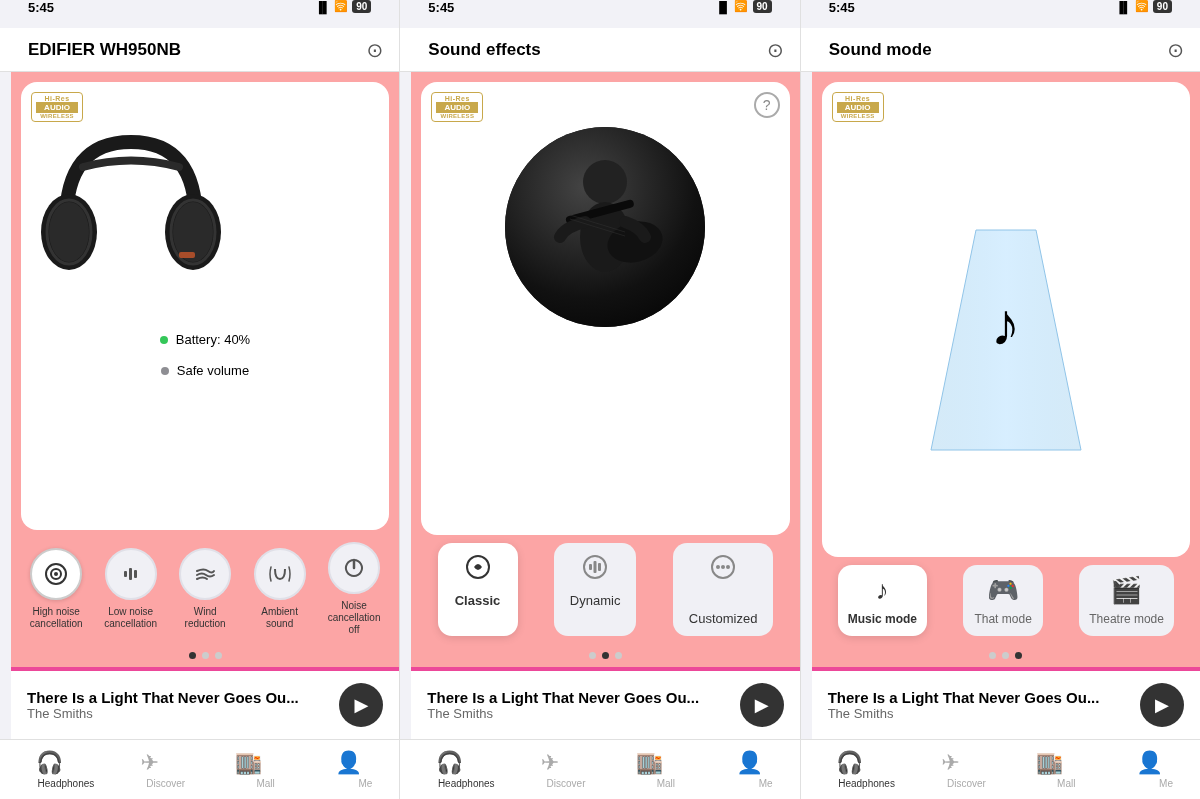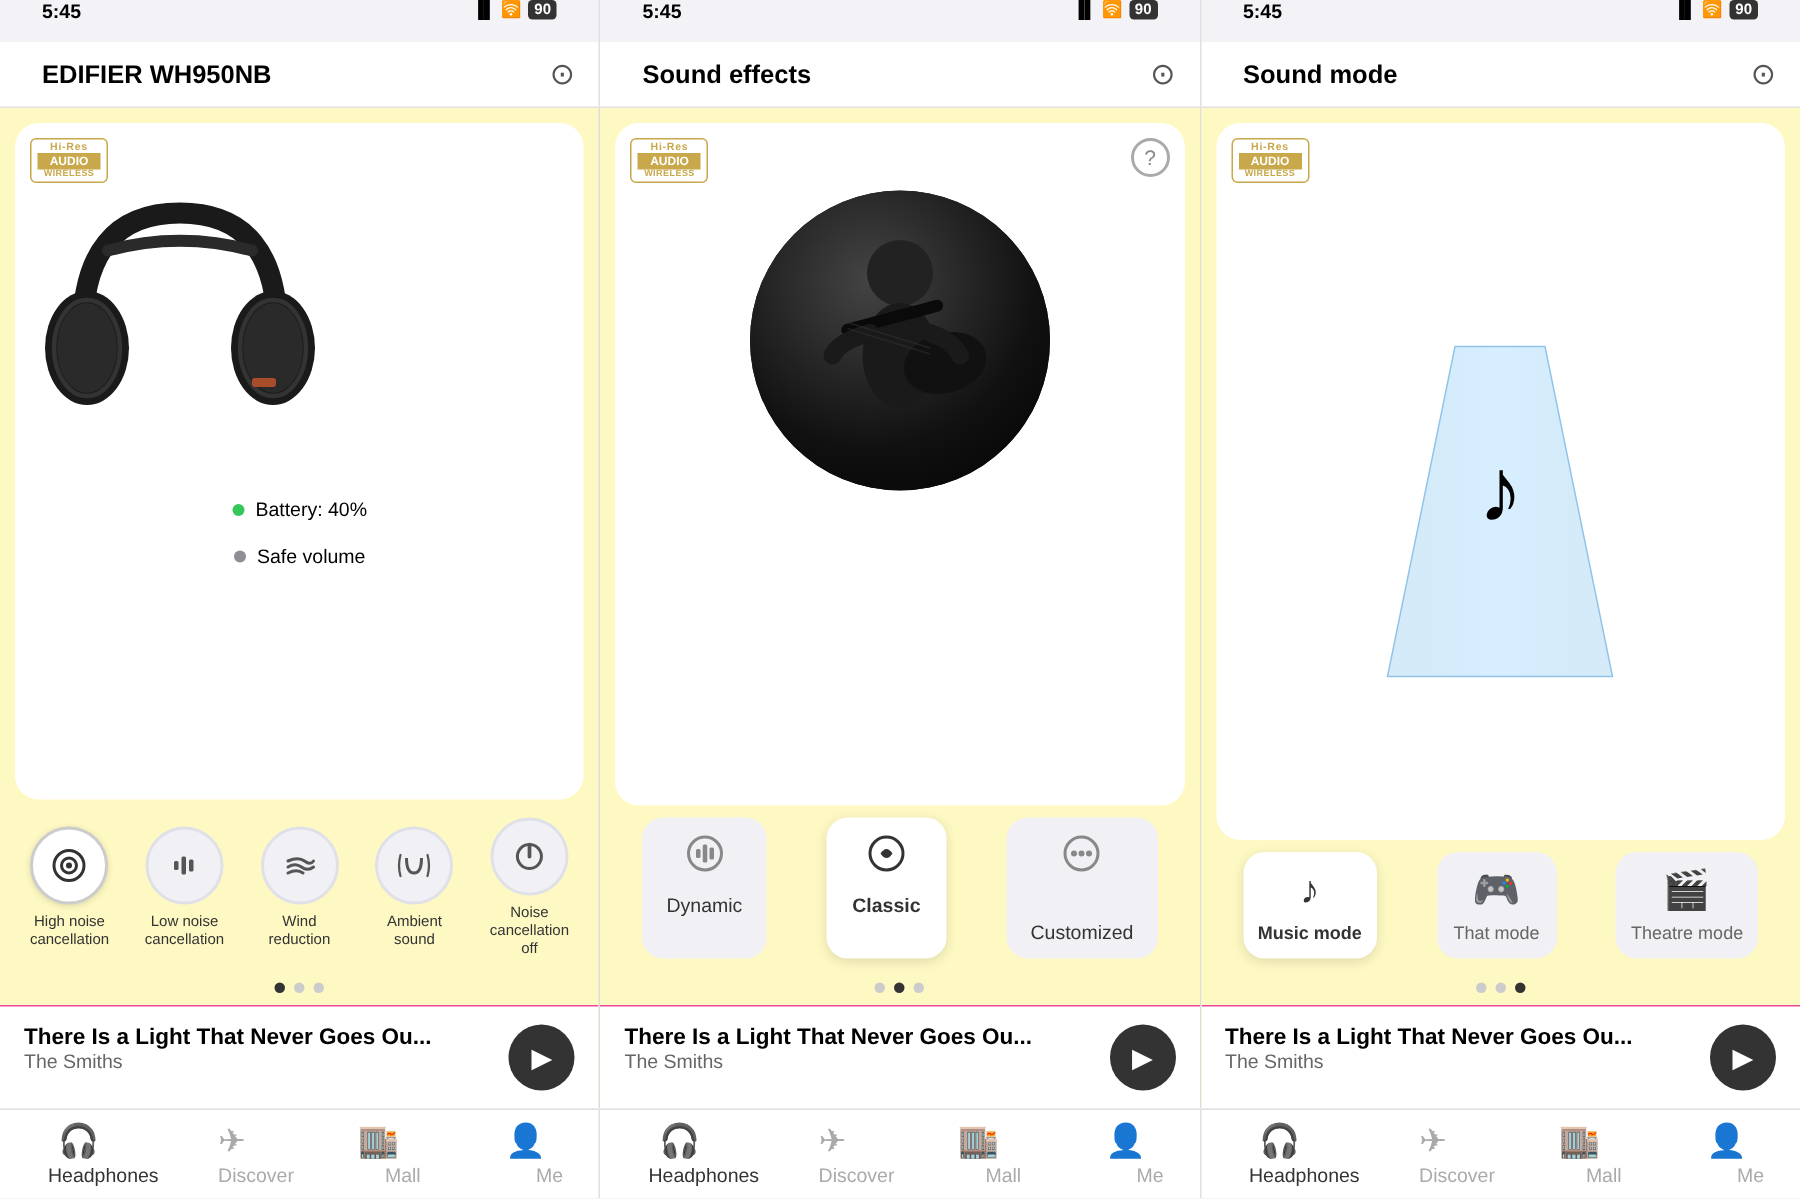--- a/index.html
+++ b/index.html
@@ -78,23 +78,24 @@
     .main-content {
       flex: 1;
       display: flex;
       overflow: hidden;
     }
 
     .panel {
       flex: 1;
       display: flex;
       flex-direction: column;
-      background: #fef9c3;
+      background: #fca5a5;
       border-right: 1px solid #ddd;
       overflow: hidden;
+      margin-left: 11px;
     }
     .panel:last-child { border-right: none; }
 
     .hi-res-badge {
       position: absolute;
       top: 10px;
       left: 10px;
       background: white;
       border: 1.5px solid #c8a84b;
       border-radius: 4px;
@@ -211,22 +212,23 @@
       border-radius: 50%;
       background: #ccc;
     }
     .dot.active { background: #333; }
 
     
     .now-playing {
       background: white;
       padding: 12px 16px;
       display: flex;
+      align-items: center;
       justify-content: space-between;
-      border-top: 1px solid #ec4899;
+      border-top: 4px solid #ec4899;
     }
     .track-info { flex: 1; }
     .track-title {
       font-size: 15px;
       font-weight: 600;
       color: #000;
     }
     .track-artist {
       font-size: 13px;
       color: #666;
@@ -360,21 +362,21 @@
       align-items: center;
       justify-content: center;
       gap: 2px;
     }
     .nav-icon {
       font-size: 22px;
       color: #aaa;
     }
     .nav-icon.active { color: #333; }
     .nav-label {
-      font-size: 13px;
+      font-size: 10px;
       color: #aaa;
       padding-left: 32px;
     }
     .nav-label.active { color: #333; }
 
     .panel-inner {
       flex: 1;
       display: flex;
       flex-direction: column;
       overflow: hidden;
@@ -578,40 +580,40 @@
 
                 <path d="M65 88 L120 105" stroke="#333" stroke-width="1" opacity="0.5"></path>
                 <path d="M65 92 L120 109" stroke="#333" stroke-width="1" opacity="0.5"></path>
               </svg>
             </div>
           </div>
         </div>
       </div>
 
       <div class="sound-buttons">
+        <div class="sound-btn active">
+          <span class="sound-btn-icon">
+            <svg width="28" height="28" viewBox="0 0 28 28">
+                <circle cx="14" cy="14" r="11" fill="none" stroke="#333" stroke-width="2"></circle>
+                <path d="M10 14 Q14 8 18 14 Q14 20 10 14" fill="#333"></path>
+              </svg>
+          </span>
+          <span class="sound-btn-label">Classic</span>
+        </div>
         <div class="sound-btn" style="background:#f0f0f5;">
           <span class="sound-btn-icon">
             <svg width="28" height="28" viewBox="0 0 28 28">
                 <circle cx="14" cy="14" r="11" fill="none" stroke="#888" stroke-width="2"></circle>
                 <rect x="8" y="11" width="3" height="6" rx="1" fill="#888"></rect>
                 <rect x="12.5" y="8" width="3" height="12" rx="1" fill="#888"></rect>
                 <rect x="17" y="10" width="3" height="8" rx="1" fill="#888"></rect>
               </svg>
           </span>
           <span class="sound-btn-label">Dynamic</span>
         </div>
-        <div class="sound-btn active">
-          <span class="sound-btn-icon">
-            <svg width="28" height="28" viewBox="0 0 28 28">
-                <circle cx="14" cy="14" r="11" fill="none" stroke="#333" stroke-width="2"></circle>
-                <path d="M10 14 Q14 8 18 14 Q14 20 10 14" fill="#333"></path>
-              </svg>
-          </span>
-          <span class="sound-btn-label">Classic</span>
-        </div>
         <div class="sound-btn" style="background:#f0f0f5;gap:24px;">
           <span class="sound-btn-icon">
             <svg width="28" height="28" viewBox="0 0 28 28">
                 <circle cx="14" cy="14" r="11" fill="none" stroke="#888" stroke-width="2"></circle>
                 <circle cx="9" cy="14" r="2" fill="#888"></circle>
                 <circle cx="14" cy="14" r="2" fill="#888"></circle>
                 <circle cx="19" cy="14" r="2" fill="#888"></circle>
               </svg>
           </span>
           <span class="sound-btn-label">Customized</span>

